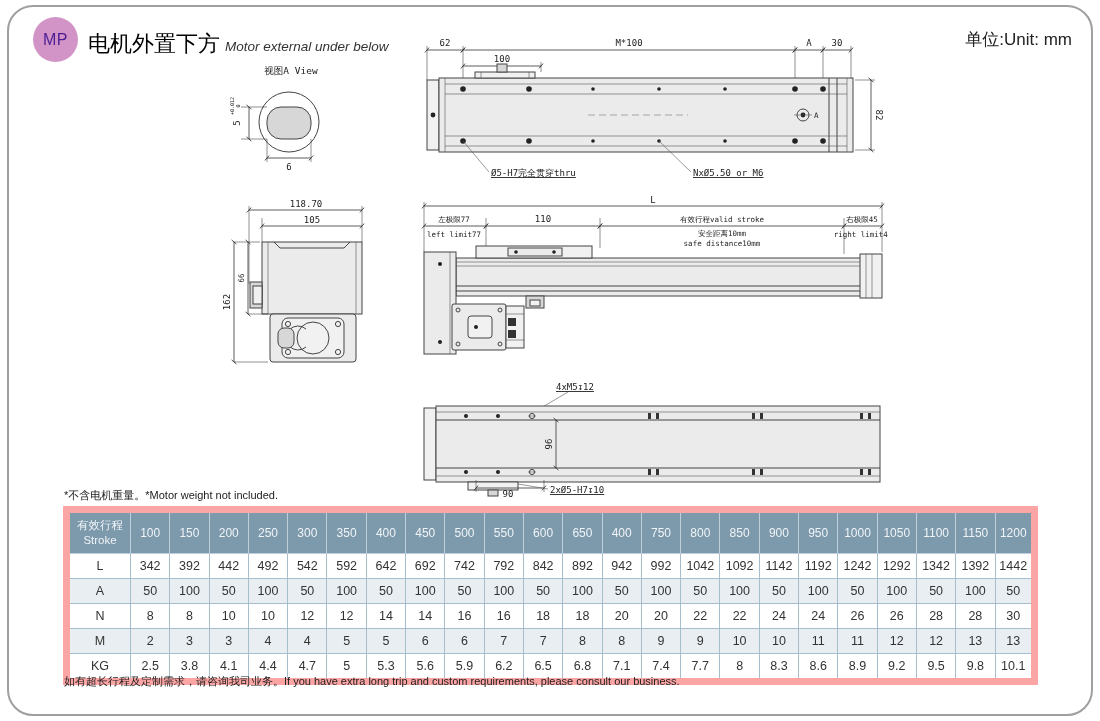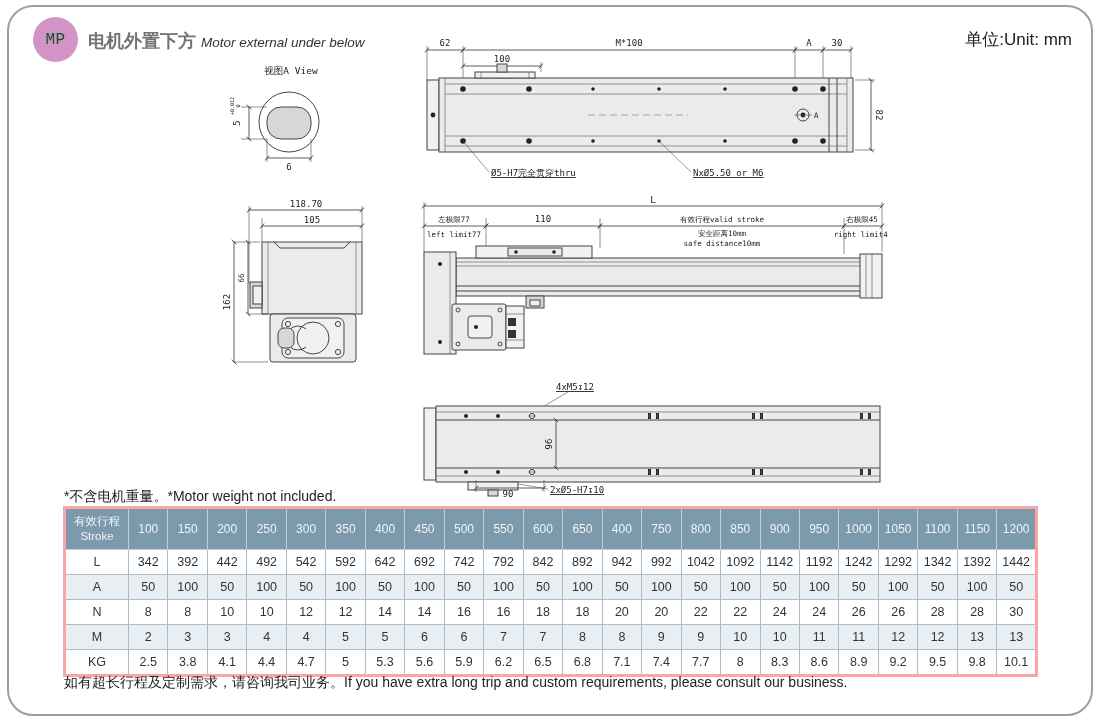--- a/index.html
+++ b/index.html
@@ -1,48 +1,48 @@
 <!DOCTYPE html>
 <html><head>
 <meta charset="utf-8">
 <style>
   html,body{margin:0;padding:0;}
   body{width:1100px;height:721px;background:#fff;position:relative;overflow:hidden;
        font-family:"Liberation Sans",sans-serif;color:#333;}
   .frame{position:absolute;left:7px;top:5px;width:1082px;height:707px;
          border:2px solid #9f9f9f;border-radius:26px;}
   .badge{position:absolute;left:33px;top:17px;width:45px;height:45px;border-radius:50%;
-         background:#d294c6;color:#14532d;font-size:16px;display:flex;align-items:center;
-         justify-content:center;letter-spacing:.5px;font-family:Liberation Mono, monospace;}
+         background:#d294c6;color:#4c1d95;font-size:16px;display:flex;align-items:center;
+         justify-content:center;letter-spacing:.5px;}
   .title{position:absolute;left:88px;top:29px;display:flex;align-items:baseline;gap:5px;}
-  .title .zh{font-size:18px;font-weight:700;color:#737373;}
+  .title .zh{font-size:22px;font-weight:400;color:#000000;}
   .title .en{font-size:13.5px;font-weight:400;color:#333;font-style:italic;}
   .unit{position:absolute;right:28px;top:28px;font-size:17px;color:#222;}
-  .note{position:absolute;font-size:14px;color:#222;}
+  .note{position:absolute;font-size:11px;color:#222;}
   .dwg{position:absolute;}
   
   .ln{stroke:#444;stroke-width:1;fill:none;}
   .thin{stroke:#555;stroke-width:.6;fill:none;}
   .f1{fill:#ebebeb;stroke:#444;stroke-width:1;}
   .f2{fill:#f1f1f1;stroke:#444;stroke-width:1;}
   .f3{fill:#d7d7d7;stroke:#444;stroke-width:1;}
   .ext{stroke:#333;stroke-width:.55;fill:none;}
   .dim{stroke:#333;stroke-width:.8;fill:none;marker-start:url(#tk);marker-end:url(#tk);}
   .cl{stroke:#888;stroke-width:.7;stroke-dasharray:7 4;fill:none;}
   .dot{fill:#222;stroke:none;}
   .hm{fill:#333;stroke:none;}
   text{font-family:"DejaVu Sans Mono",monospace;fill:#222;}
   .dt{font-size:9px;}
   .dts{font-size:7.5px;}
   .dtt{font-size:5px;}
   .ttl{font-size:9.5px;}
   .und{text-decoration:underline;}
   
   .tablewrap{position:absolute;left:63px;top:506px;}
-  table{border-collapse:collapse;table-layout:fixed;width:975px;border:3px solid #fca5a5;
+  table{border-collapse:collapse;table-layout:fixed;width:975px;border:7px solid #fca5a5;
         font-family:"Liberation Sans",sans-serif;}
   thead th{background:#7d99ac;color:#eff4f7;font-weight:400;font-size:12px;
            border:1px solid #bccfda;height:40px;padding:0;}
   thead th:first-child{font-size:11.5px;line-height:1.3;}
   tbody th,tbody td{border:1px solid #a6bdcc;font-size:12.5px;color:#333;height:24px;
                     text-align:center;font-weight:400;padding:0;}
   tbody tr:nth-child(even){background:#e9eef2;}
 </style>
 </head>
 <body>

